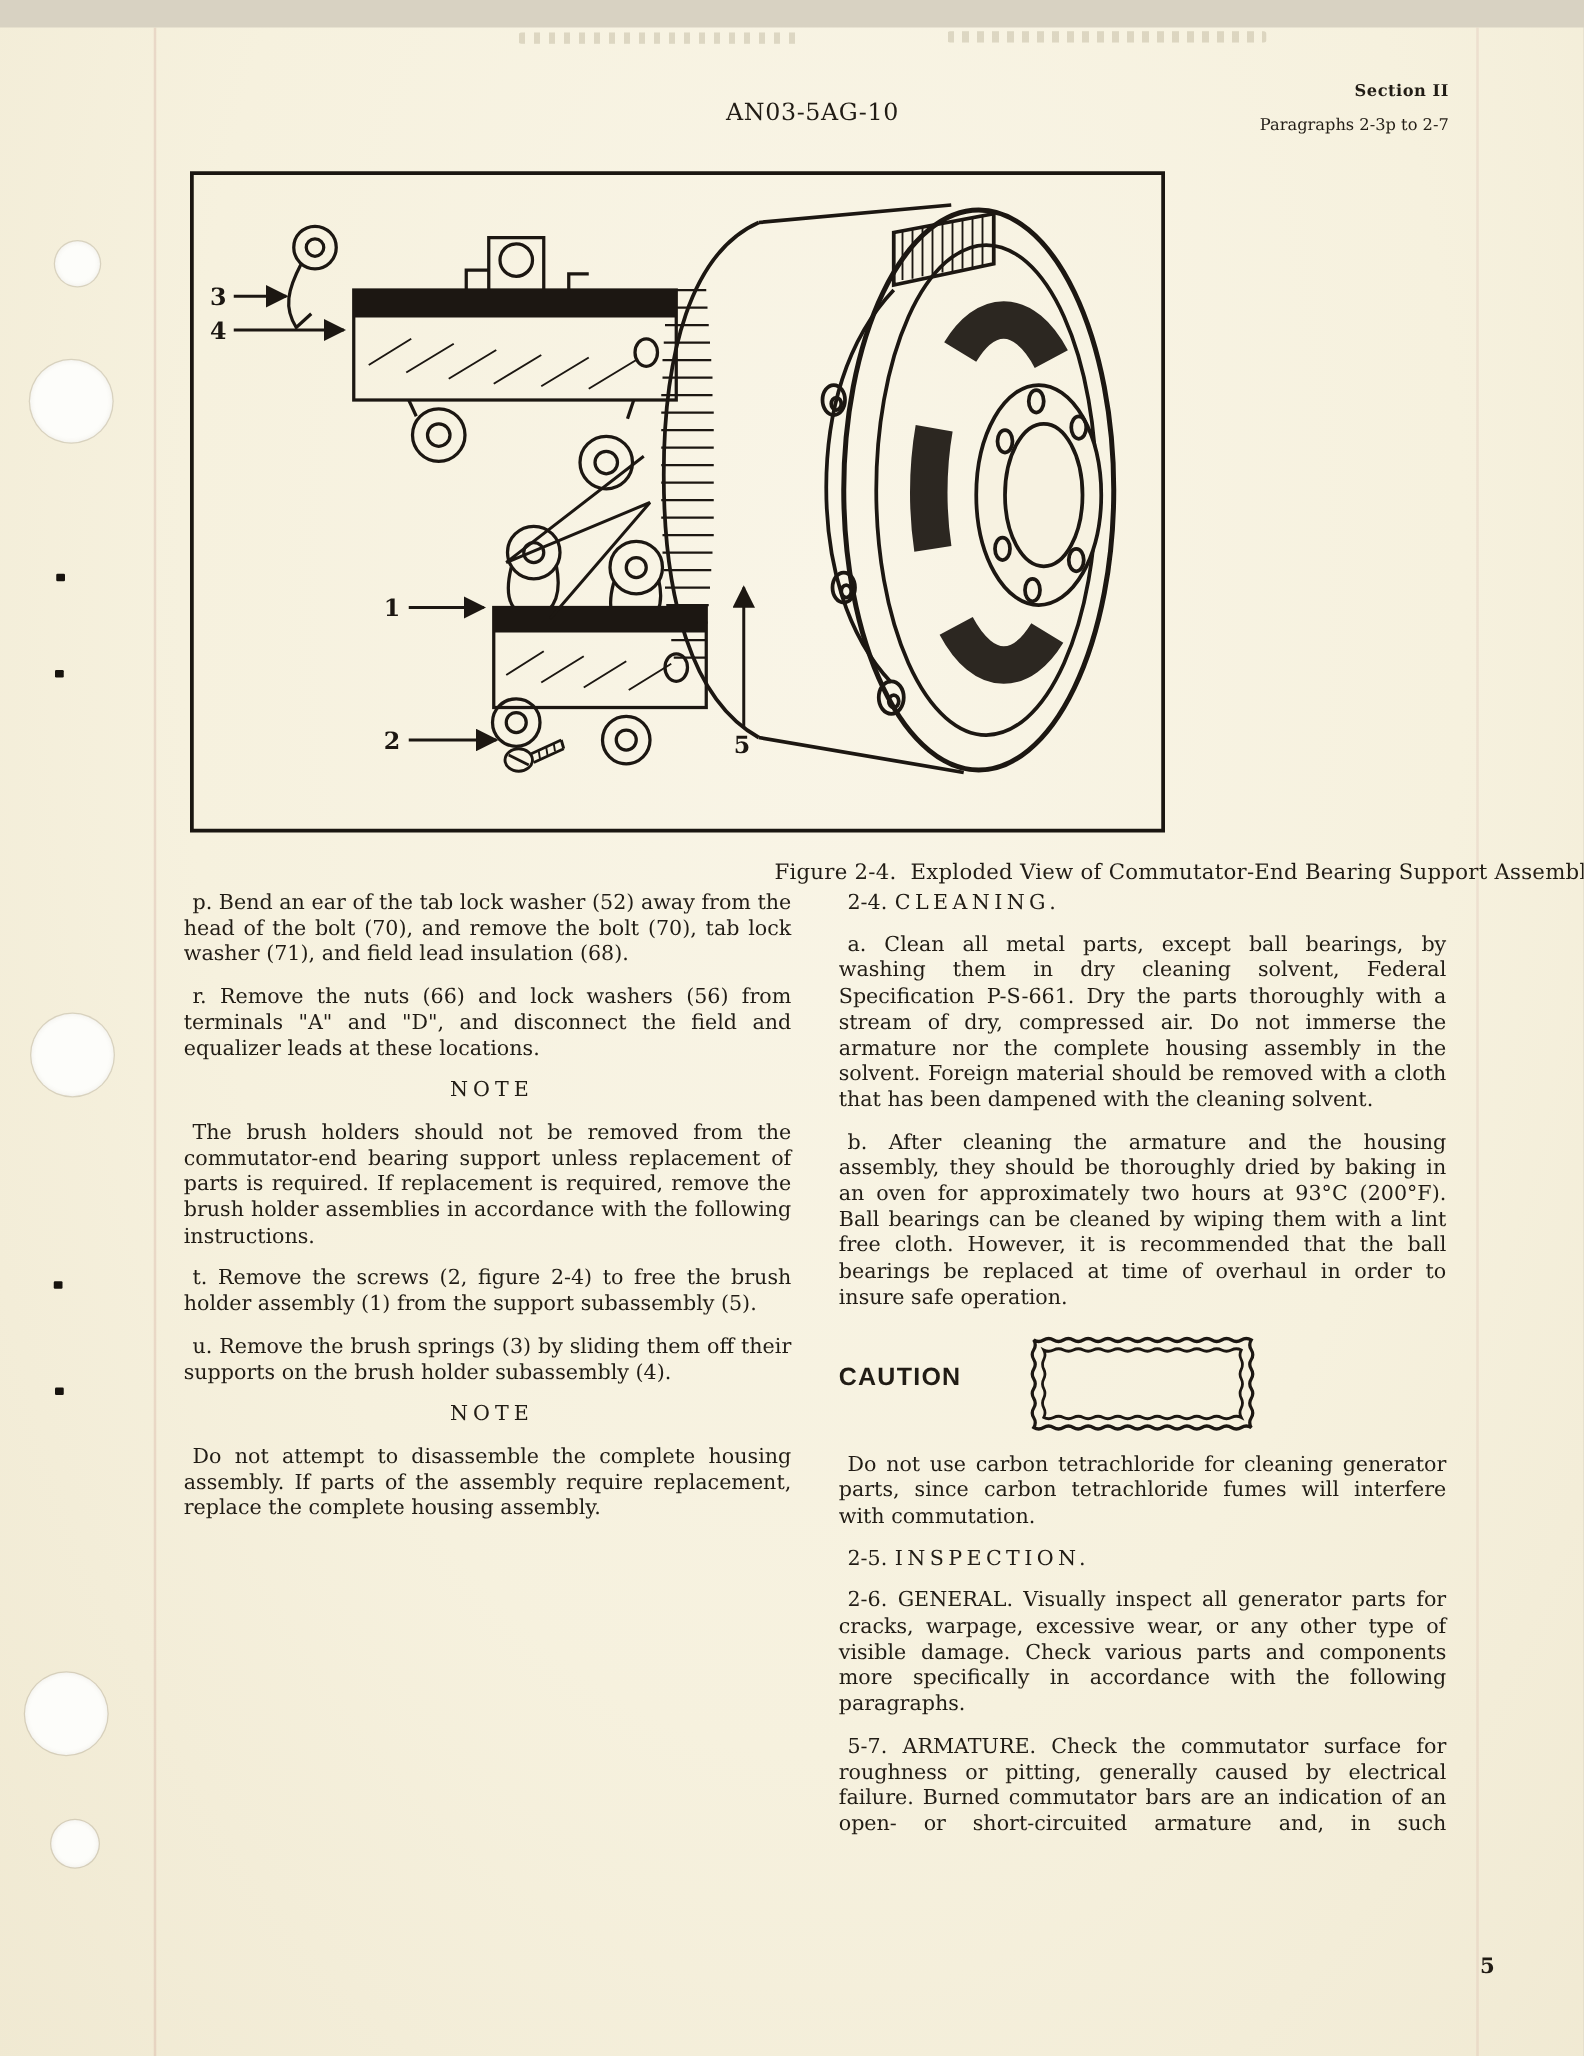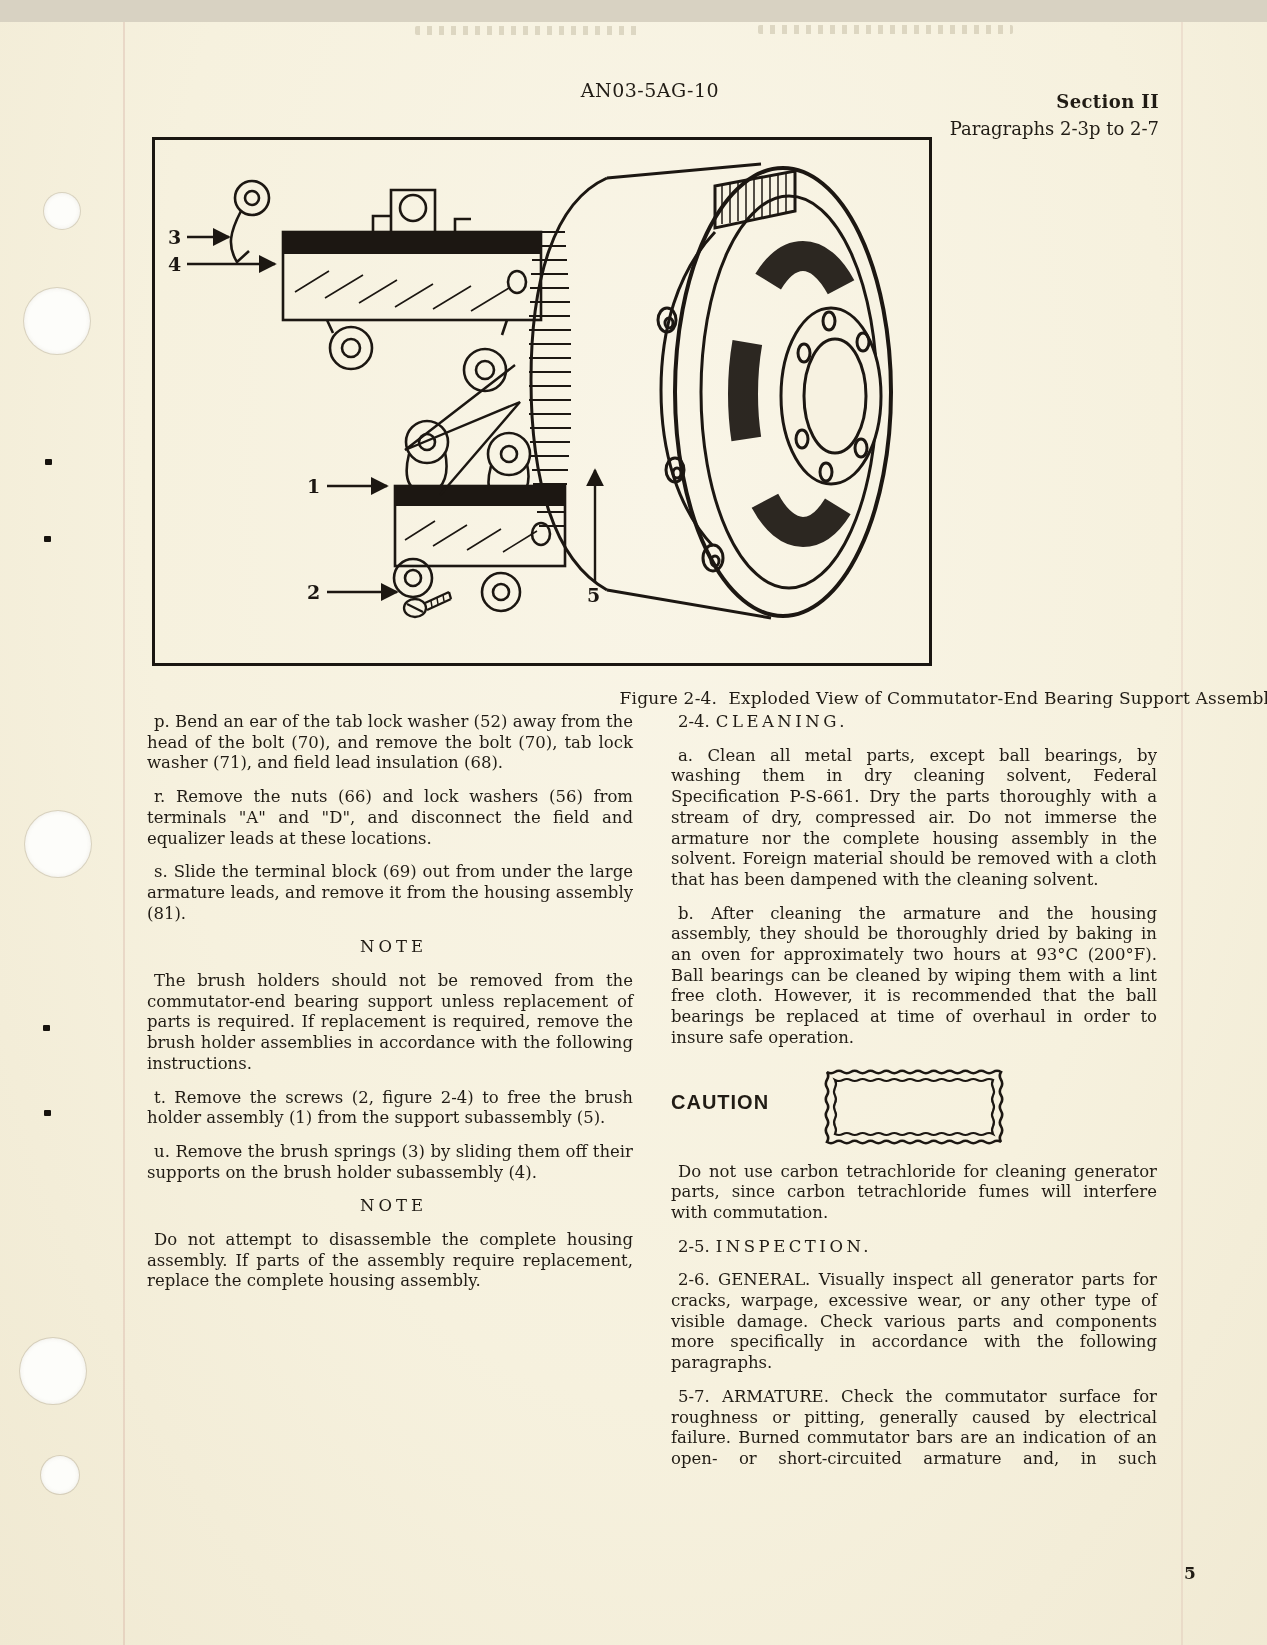--- a/index.html
+++ b/index.html
@@ -4,21 +4,21 @@
 <style>
   html,body{margin:0;padding:0;background:#d8d2c2;}
   .page{
     position:relative;width:1267px;height:1645px;overflow:hidden;
     background:radial-gradient(ellipse at 52% 28%, #f9f5e7 0%, #f6f1de 55%, #f0e9d2 100%);
     font-family:"DejaVu Serif", serif;color:#211c15;margin-top:22px;
   }
   
   .doc-number{position:absolute;top:57px;left:540px;width:220px;text-align:center;
     font-size:19px;letter-spacing:.5px;}
-  .hdr-right{position:absolute;top:66px;right:108px;text-align:right;font-size:18px;line-height:27px;}
+  .hdr-right{position:absolute;top:38px;right:108px;text-align:right;font-size:13px;line-height:27px;}
   .hdr-right .b{font-weight:600;letter-spacing:.4px;}
   
   .figure-box{position:absolute;left:152px;top:115px;width:780px;height:529px;
     border:3px solid #1a1611;box-sizing:border-box;background:transparent;}
   .figure-legend{position:absolute;left:937px;top:306px;font-size:16.4px;line-height:19.8px;
     white-space:nowrap;}
   .figure-caption{position:absolute;left:12px;top:666px;width:1267px;text-align:right;
     font-size:17px;letter-spacing:.2px;}
   
   .col{position:absolute;top:690px;width:486px;font-size:16.5px;line-height:20.7px;
@@ -166,21 +166,20 @@
       </g>
     </svg>
   </div>
 
 
   <div class="figure-caption">Figure 2-4.&nbsp; Exploded View of Commutator-End Bearing Support Assembly</div>
 
   <div class="col col-left">
     <p>p.  Bend an ear of the tab lock washer (52) away from the head of the bolt (70), and remove the bolt (70), tab lock washer (71), and field lead insulation (68).</p>
     <p>r.  Remove the nuts (66) and lock washers (56) from terminals "A" and "D", and disconnect the field and equalizer leads at these locations.</p>
-    <p>s.  Slide the terminal block (69) out from under the large armature leads, and remove it from the housing assembly (81).</p>
     <p class="note-h">NOTE</p>
     <p class="note">The brush holders should not be removed from the commutator-end bearing support unless replacement of parts is required.  If replacement is required, remove the brush holder assemblies in accordance with the following instructions.</p>
     <p>t.  Remove the screws (2, figure 2-4) to free the brush holder assembly (1) from the support subassembly (5).</p>
     <p>u.  Remove the brush springs (3) by sliding them off their supports on the brush holder subassembly (4).</p>
     <p class="note-h">NOTE</p>
     <p class="note">Do not attempt to disassemble the complete housing assembly.  If parts of the assembly require replacement, replace the complete housing assembly.</p>
   </div>
 
   <div class="col col-right">
     <p class="sect-h first-h"><span>2-4.</span><span class="sw">CLEANING.</span></p>

